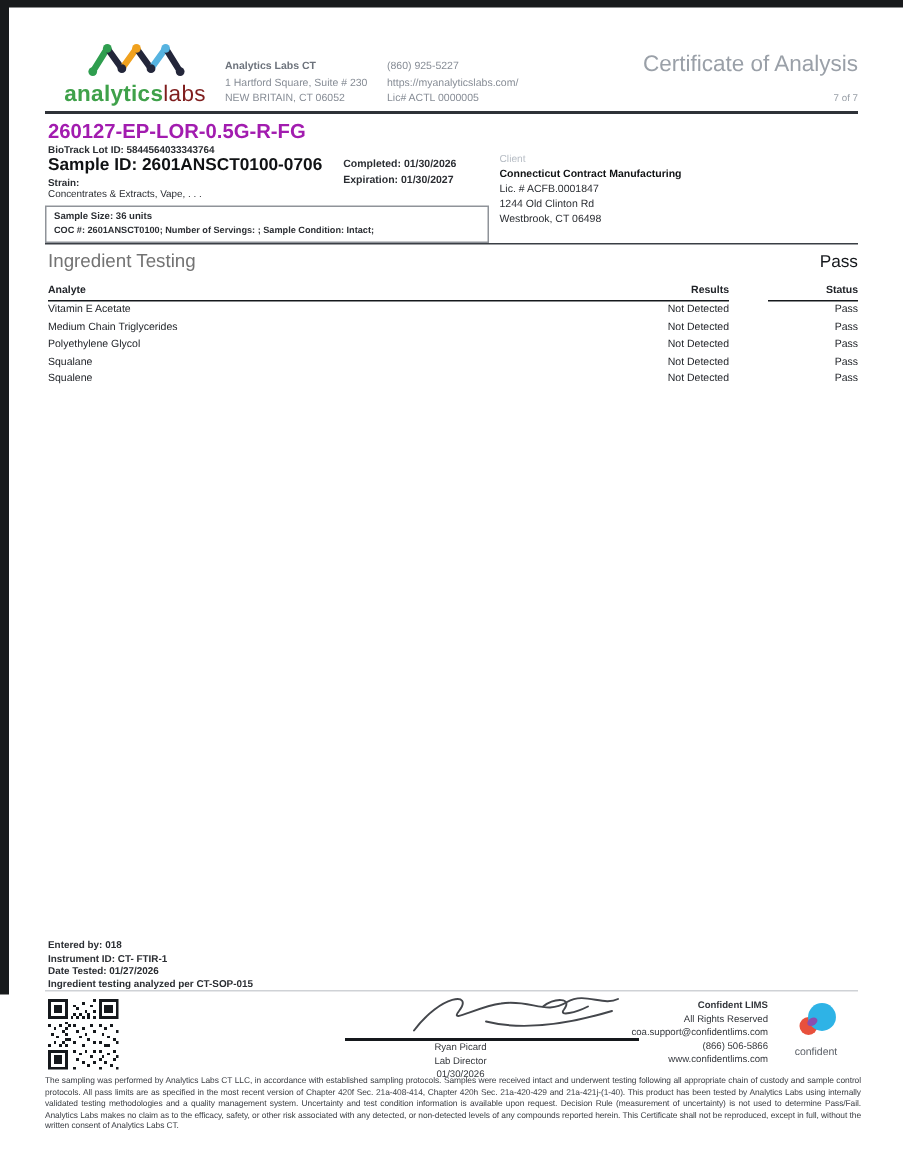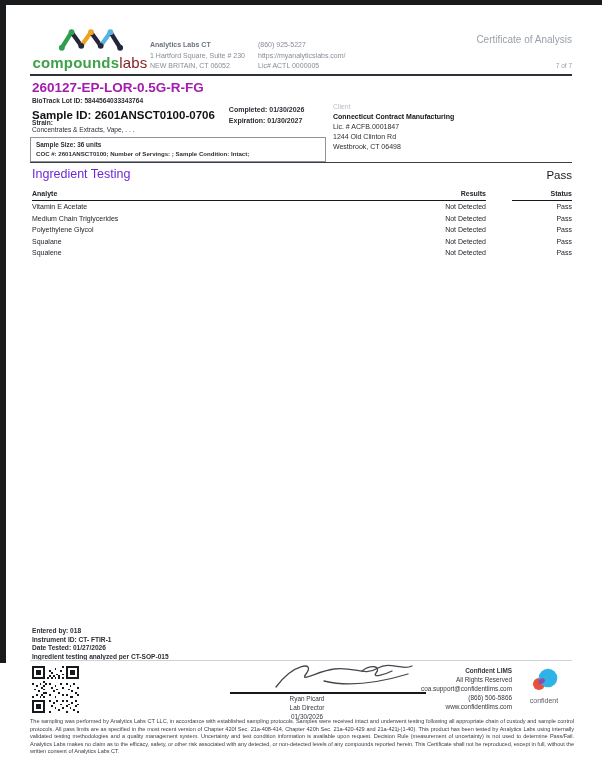--- a/index.html
+++ b/index.html
@@ -21,47 +21,47 @@
   .logo-svg   { left:56px; top:24px; width:68px; height:30px; }
   .brand      { left:30px; top:54px; width:120px; text-align:center;
                 font-size:15px; font-weight:700; letter-spacing:.2px; }
   .brand .b1  { color:#3fa14a; }
   .brand .b2  { color:#7f1d1d; font-weight:400; }
 
   .lab-info     { left:150px; top:40px; font-size:7px; color:#878d96; line-height:1.5; }
   .lab-info .ln1{ font-weight:700; color:#6d737c; }
   .contact-info { left:258px; top:40px; font-size:7px; color:#878d96; line-height:1.5; }
 
-  .cert-title { right:30px; top:34px; text-align:right; font-size:10px; color:#9aa0a8; }
+  .cert-title { right:30px; top:34px; text-align:right; font-size:15px; color:#9aa0a8; }
   .page-num   { right:30px; top:62px; text-align:right; font-size:6.5px; color:#9aa0a8; }
 
   .header-rule { top:74px; left:30px; width:542px; height:2px; background:#2e3238; }
 
   
   .sample-name { left:32px; top:80px; font-size:13.5px; font-weight:700; color:#a21caf; }
   .biotrack    { left:32px; top:97px; font-size:6.6px; font-weight:600; color:#2b2e33; }
-  .sampleid-row{ left:32px; top:104px; display:flex; align-items:center; }
+  .sampleid-row{ left:32px; top:104px; display:flex; align-items:flex-start; }
   .sample-id   { font-size:11.5px; font-weight:700; color:#101214; }
   .dates       { margin-left:14px; font-size:7px; font-weight:700; color:#2b2e33; line-height:1.55; padding-top:1px; }
   .strain-label{ left:32px; top:119px; font-size:6.6px; font-weight:600; color:#2b2e33; }
   .strain-value{ left:32px; top:126px; font-size:6.6px; color:#2b2e33; }
 
   .client-block { left:333px; top:102px; font-size:7px; color:#2b2e33; line-height:1.45; }
   .client-label { color:#b7bdc5; font-size:6.8px; }
   .client-name  { font-weight:700; color:#101214; }
 
   .size-box { left:30px; top:137px; width:296px; border:1px solid #8f9399; padding:2px 5px 3px; }
   .size-box .l1 { font-size:6.4px; font-weight:600; color:#2b2e33; line-height:1.5; }
   .size-box .l2 { font-size:6.1px; font-weight:600; color:#2b2e33; line-height:1.45; }
 
   .section-rule { top:162px; left:30px; width:542px; height:1.3px; background:#3a3f45; }
 
   
   .ing-header { left:32px; top:167px; width:540px; display:flex; justify-content:space-between; align-items:flex-end; }
-  .ing-title  { font-size:12.5px; font-weight:500; color:#6d28d9; }
+  .ing-title  { font-size:12.5px; font-weight:500; color:#737373; }
   .ing-pass   { font-size:11.5px; font-weight:500; color:#15181c; }
 
   .table { left:32px; top:188px; width:540px; font-size:7px; color:#22252a; }
   .trow  { display:flex; align-items:flex-end; line-height:11.6px; }
   .grp-l { flex:1; display:flex; }
   .c-analyte { flex:1; text-align:left; }
   .c-results { width:118px; text-align:right; }
   .c-gap     { width:26px; }
   .c-status  { width:60px; text-align:right; }
   .thead { font-weight:700; line-height:12px; }
@@ -105,21 +105,21 @@
     <path d="M56 8 L66 24" stroke="#23263a"></path>
   </g>
   <circle cx="6" cy="24" r="3" fill="#2f9e4f"></circle>
   <circle cx="16" cy="8" r="3" fill="#2f9e4f"></circle>
   <circle cx="26" cy="22" r="3" fill="#23263a"></circle>
   <circle cx="36" cy="8" r="3" fill="#f0a11e"></circle>
   <circle cx="46" cy="22" r="3" fill="#23263a"></circle>
   <circle cx="56" cy="8" r="3" fill="#56b3e0"></circle>
   <circle cx="66" cy="24" r="3" fill="#23263a"></circle>
 </svg>
-<div class="abs brand"><span class="b1">compounds</span><span class="b2">labs</span></div>
+<div class="abs brand"><span class="b1">analytics</span><span class="b2">labs</span></div>
 
 <div class="abs lab-info">
   <div class="ln1">Analytics Labs CT</div>
   <div>1 Hartford Square, Suite # 230</div>
   <div>NEW BRITAIN, CT 06052</div>
 </div>
 <div class="abs contact-info">
   <div>(860) 925-5227</div>
   <div>https://myanalyticslabs.com/</div>
   <div>Lic# ACTL 0000005</div>

